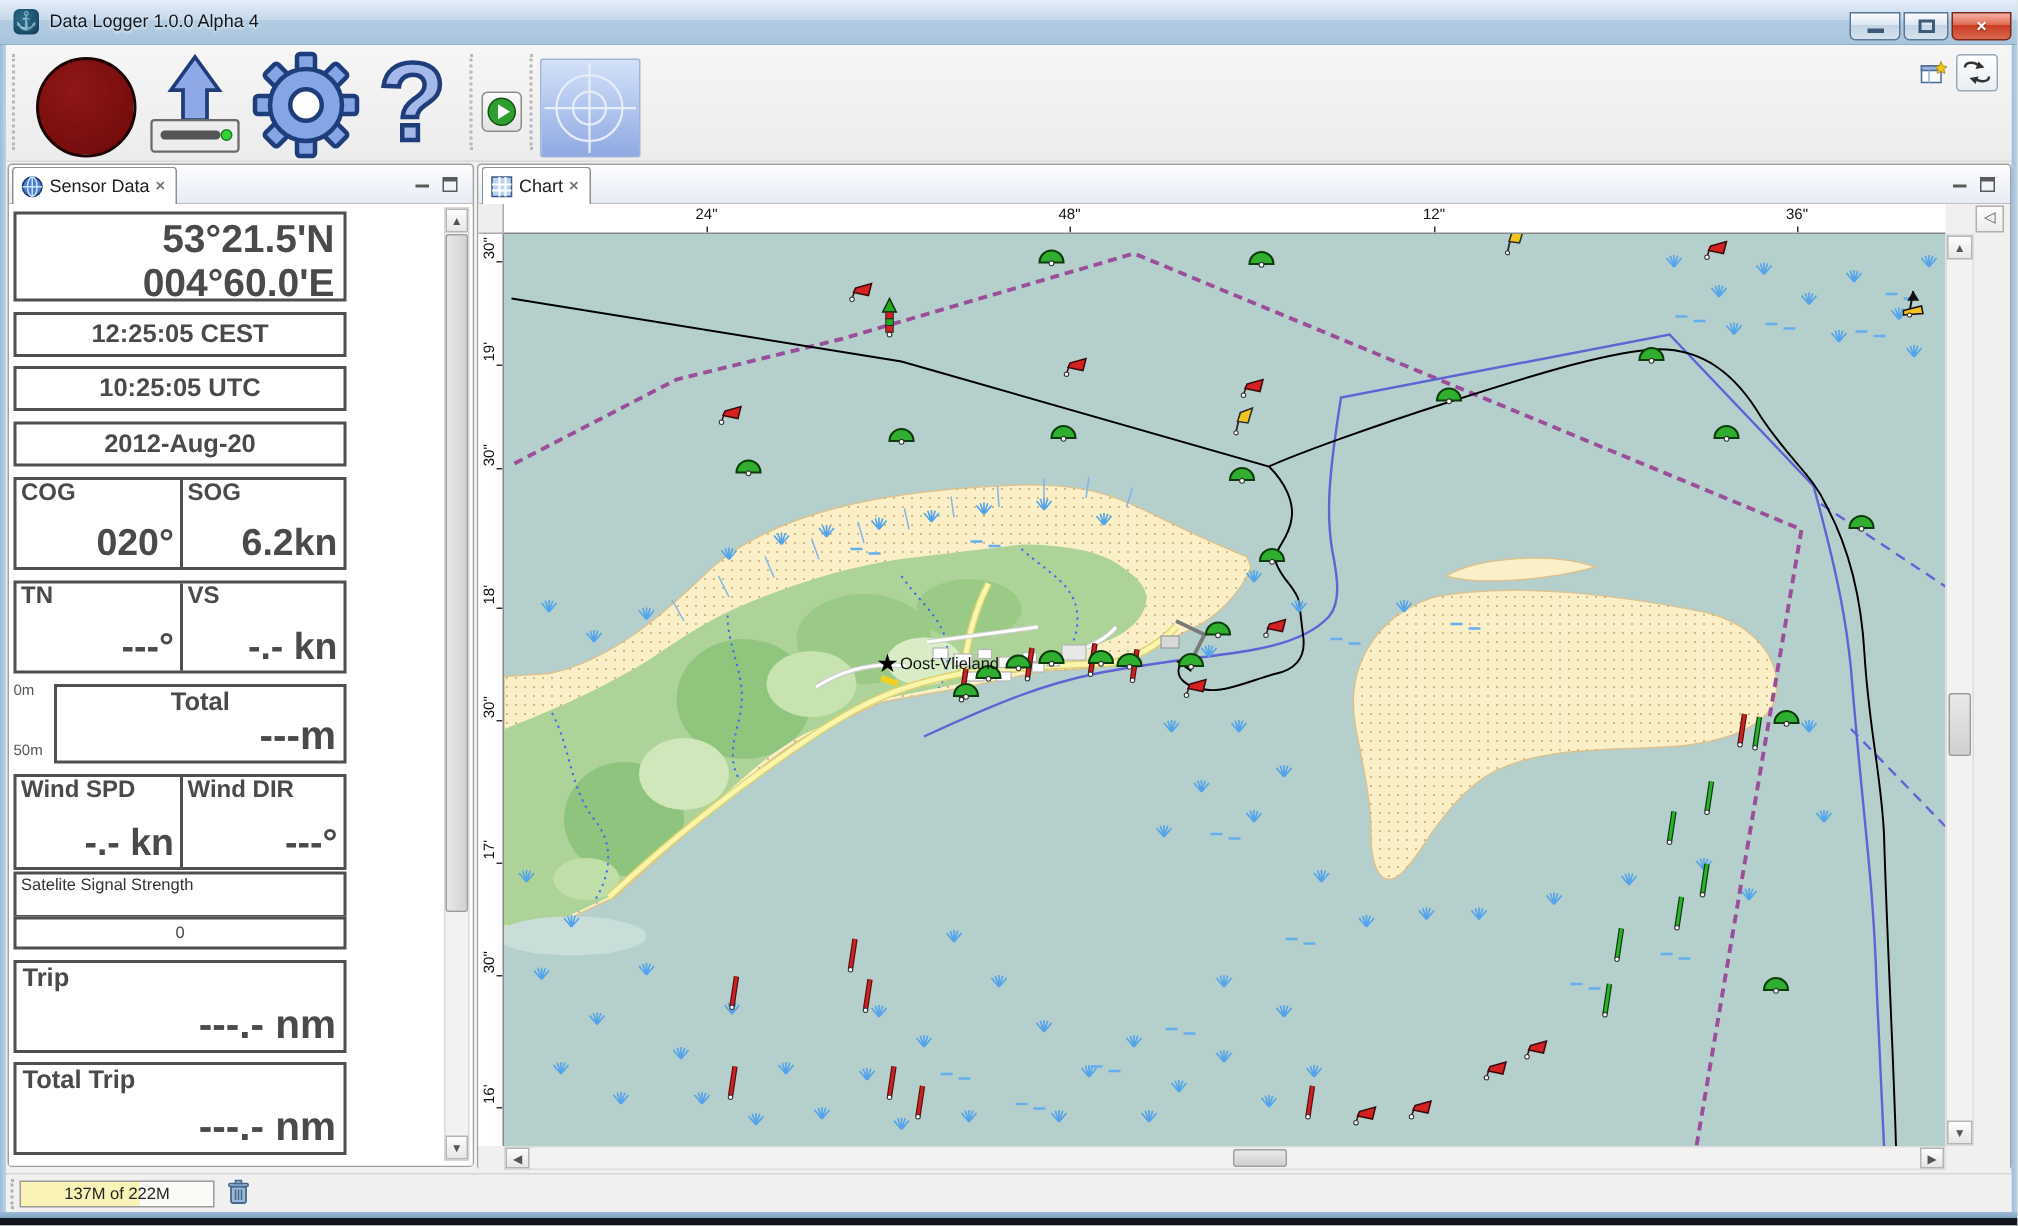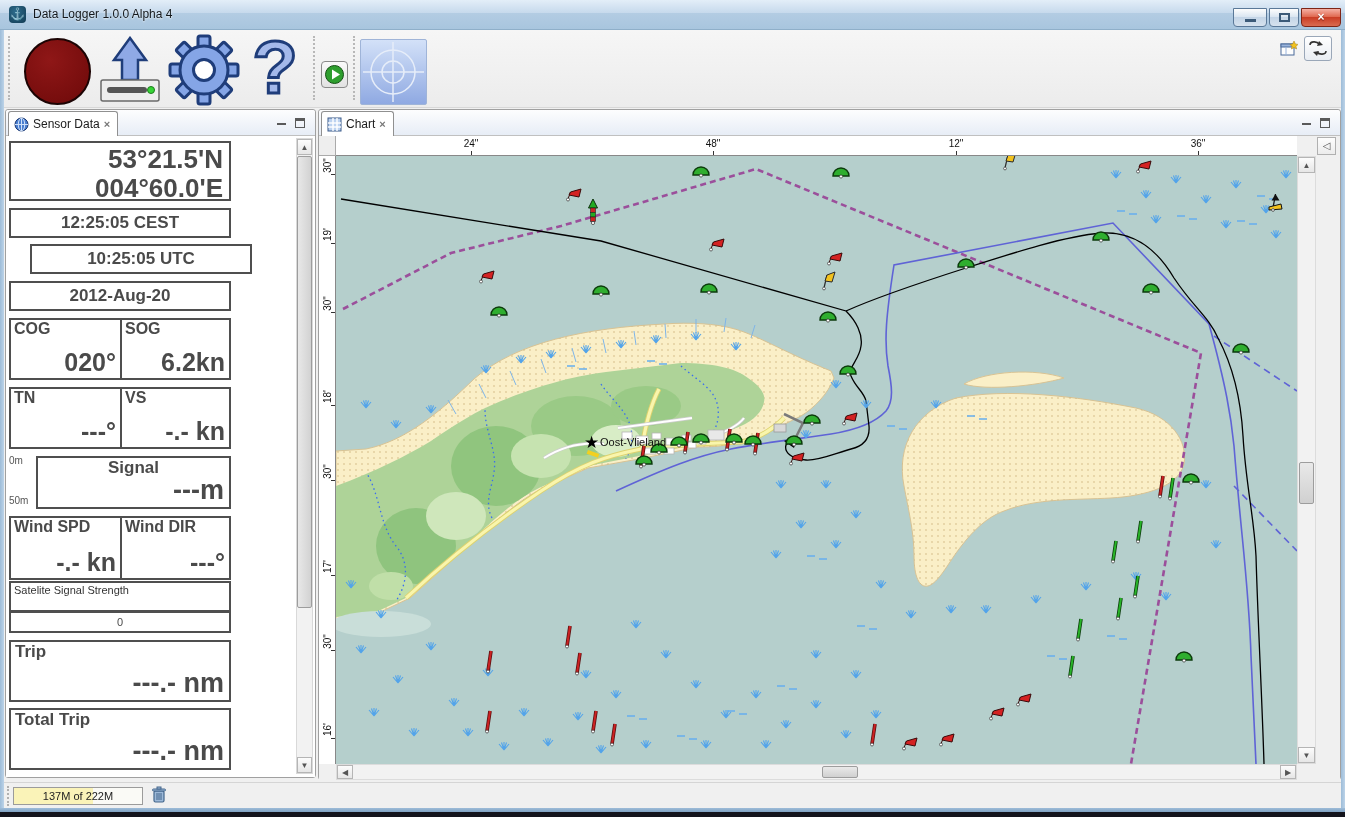--- a/index.html
+++ b/index.html
@@ -67,21 +67,21 @@
   .sbox { position:absolute; left:3px; width:222px; border:2px solid #4f4f4f; background:#fff; color:#4a4a4a; }
   .sbox .big { font-weight:bold; font-size:26px; }
   .cellrow { display:flex; }
   .cell { position:relative; width:111px; height:100%; }
   .cell + .cell { border-left:2px solid #4f4f4f; }
   .cell .lab { position:absolute; left:3px; top:0px; font-size:16px; font-weight:bold; }
   .cell .val { position:absolute; right:4px; bottom:1px; font-size:25px; font-weight:bold; white-space:nowrap; }
   .boxlab { position:absolute; left:4px; top:0px; font-size:17px; font-weight:bold; }
   .boxval { position:absolute; right:5px; bottom:1px; font-size:27px; font-weight:bold; }
   #sb-pos { top:4px; height:60px; text-align:right; padding-right:6px; line-height:29px; padding-top:2px; }
-  #sb-cest { top:71px; height:30px; } #sb-utc { top:107px; height:30px;margin-left:21px; } #sb-date { top:144px; height:30px; }
+  #sb-cest { top:71px; height:30px; } #sb-utc { top:107px; height:30px; } #sb-date { top:144px; height:30px; }
   .timebox { text-align:center; font-size:17px; font-weight:bold; line-height:26px; }
   #sb-cogsog { top:181px; height:62px; } #sb-tnvs { top:250px; height:62px; }
   #sb-depth { top:319px; height:53px; left:30px; width:195px; }
   .depth-scale { position:absolute; left:3px; font-size:10px; color:#555; }
   #sb-wind { top:379px; height:64px; }
   #sb-sat { top:444px; height:31px; } #sb-satbar { top:474px; height:22px; text-align:center; font-size:11px; line-height:18px; }
   #sb-sat .small-lab { position:absolute; left:3px; top:1px; font-size:11px; color:#333; font-weight:normal; }
   #sb-trip { top:503px; height:62px; } #sb-total { top:571px; height:62px; }
   .vscroll { position:absolute; right:2px; top:28px; bottom:3px; width:17px; background:#f2f2f2; border:1px solid #d9d9d9; }
   .sbtn { position:absolute; left:0; width:15px; height:16px; background:linear-gradient(#fcfcfc,#e6e6e6);
@@ -252,21 +252,21 @@
         </div>
         <div class="cell">
           <span class="lab">VS</span>
           <span class="val">-.- kn</span>
         </div>
       </div>
 
       <span class="depth-scale" style="top:318px">0m</span>
       <span class="depth-scale" style="top:358px">50m</span>
       <div class="sbox" id="sb-depth">
-        <span class="boxlab" style="left:0;right:0;text-align:center">Signal</span>
+        <span class="boxlab" style="left:0;right:0;text-align:center">Total</span>
         <span class="boxval">---m</span>
       </div>
 
       <div class="sbox cellrow" id="sb-wind">
         <div class="cell">
           <span class="lab">Wind SPD</span>
           <span class="val">-.- kn</span>
         </div>
         <div class="cell">
           <span class="lab">Wind DIR</span>

